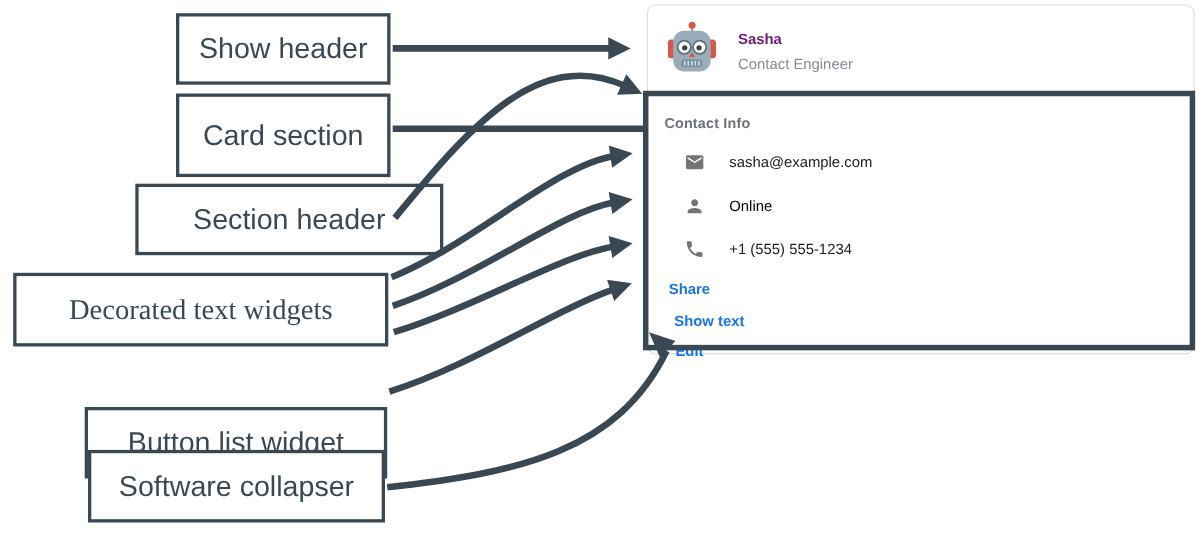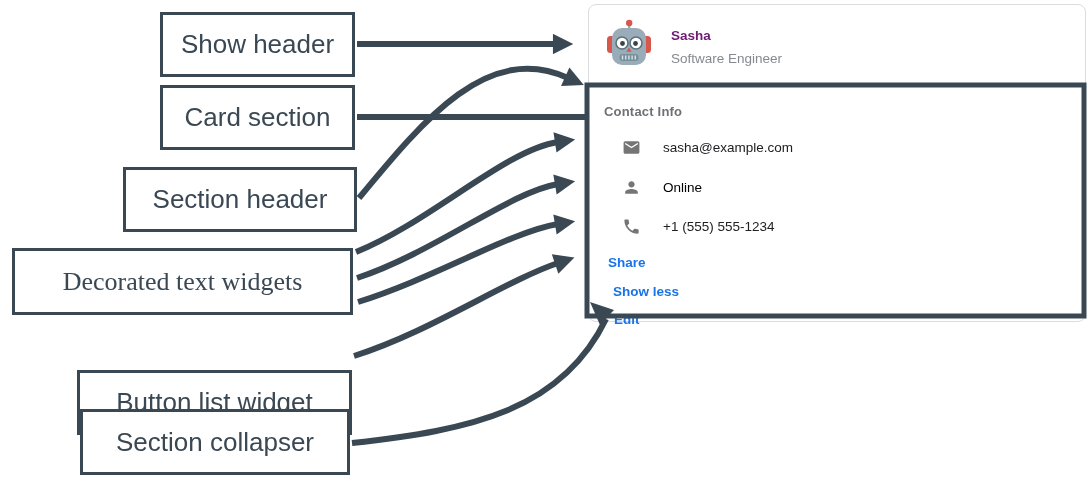--- a/index.html
+++ b/index.html
@@ -47,34 +47,34 @@
   .collapser{position:absolute;left:24px;top:279px;font-size:13.5px;font-weight:700;color:#1a73e8;cursor:pointer;}
 </style>
 </head>
 <body>
 
 <div id="stage">
 
   <div class="label-box" style="left:160px;top:12px;width:195px;height:65px;">
     <span>Show header</span>
   </div>
-  <div class="label-box" style="left:160px;top:85px;width:195px;height:65px;align-items:center;">
+  <div class="label-box" style="left:160px;top:85px;width:195px;height:76px;align-items:center;">
     <span>Card section</span>
   </div>
-  <div class="label-box" style="left:123px;top:167px;width:234px;height:65px;">
+  <div class="label-box" style="left:123px;top:167px;width:280px;height:65px;">
     <span>Section header</span>
   </div>
   <div class="label-box" style="left:12px;top:248px;width:341px;height:67px;font-family:Liberation Serif, serif;">
     <span>Decorated text widgets</span>
   </div>
   <div class="label-box" style="left:77px;top:330px;width:275px;height:65px;margin-top:40px;">
     <span>Button list widget</span>
   </div>
   <div class="label-box" style="left:80px;top:409px;width:270px;height:66px;">
-    <span>Section collapser</span>
+    <span>Software collapser</span>
   </div>
 
   <div class="card">
     <span class="avatar">
       <svg viewBox="0 0 44 48" width="44" height="48" aria-hidden="true">
         <rect x="21" y="3" width="2.4" height="7" fill="#9aacb8"></rect>
         <circle cx="22.2" cy="4" r="3.2" fill="#d9564a"></circle>
         <rect x="0" y="17" width="8" height="17" rx="3.5" fill="#d9564a"></rect>
         <rect x="36" y="17" width="8" height="17" rx="3.5" fill="#d9564a"></rect>
         <rect x="5" y="9" width="34" height="37" rx="10" fill="#9aacb8"></rect>
@@ -87,21 +87,21 @@
         <g stroke="#d6e2e8" stroke-width="1.4">
           <line x1="15.5" y1="36.5" x2="15.5" y2="40.5"></line>
           <line x1="18.7" y1="36.5" x2="18.7" y2="40.5"></line>
           <line x1="21.9" y1="36.5" x2="21.9" y2="40.5"></line>
           <line x1="25.1" y1="36.5" x2="25.1" y2="40.5"></line>
           <line x1="28.3" y1="36.5" x2="28.3" y2="40.5"></line>
         </g>
       </svg>
     </span>
     <div class="card-title">Sasha</div>
-    <div class="card-subtitle">Software Engineer</div>
+    <div class="card-subtitle">Contact Engineer</div>
 
     <div class="section-title">Contact Info</div>
 
     <div class="dt-row" style="top:131px;">
       <span class="w-icon">
         <svg viewBox="0 0 24 24">
             <path d="M20 4H4c-1.1 0-2 .9-2 2v12c0 1.1.9 2 2 2h16c1.1 0 2-.9 2-2V6c0-1.1-.9-2-2-2zm0 4l-8 5-8-5V6l8 5 8-5v2z"></path>
           </svg>
       </span>
       <span class="dt-text">sasha@example.com</span>
@@ -120,21 +120,21 @@
             <path d="M6.62 10.79c1.44 2.83 3.76 5.14 6.59 6.59l2.2-2.2c.27-.27.67-.36 1.02-.24 1.12.37 2.33.57 3.57.57.55 0 1 .45 1 1V20c0 .55-.45 1-1 1-9.39 0-17-7.61-17-17 0-.55.45-1 1-1h3.5c.55 0 1 .45 1 1 0 1.25.2 2.45.57 3.57.11.35.03.74-.25 1.02l-2.2 2.2z"></path>
           </svg>
       </span>
       <span class="dt-text">+1 (555) 555-1234</span>
     </div>
 
     <div class="btn-row">
       <button class="text-btn">Share</button>
       <button class="text-btn">Edit</button>
     </div>
-    <div class="collapser">Show less</div>
+    <div class="collapser">Show text</div>
   </div>
 
   <svg class="section-outline">
     <rect x="587" y="85" width="497" height="231" fill="none" stroke="#3a4854" stroke-width="5"></rect>
   </svg>
 
   <svg id="arrows" viewBox="0 0 1090 494">
     <defs>
       <marker id="ah" viewBox="0 0 10 10" refX="1.5" refY="5" markerWidth="4.2" markerHeight="3.4" orient="auto" markerUnits="strokeWidth">
         <path d="M0,0 L10,5 L0,10 Z" fill="#3a4854"></path>

